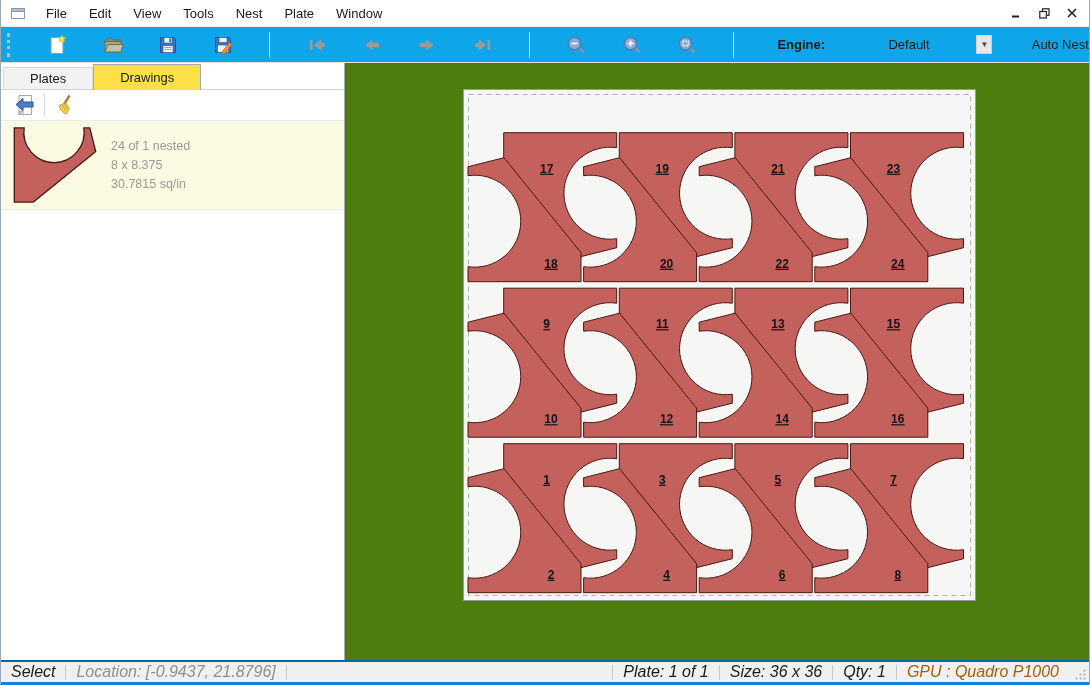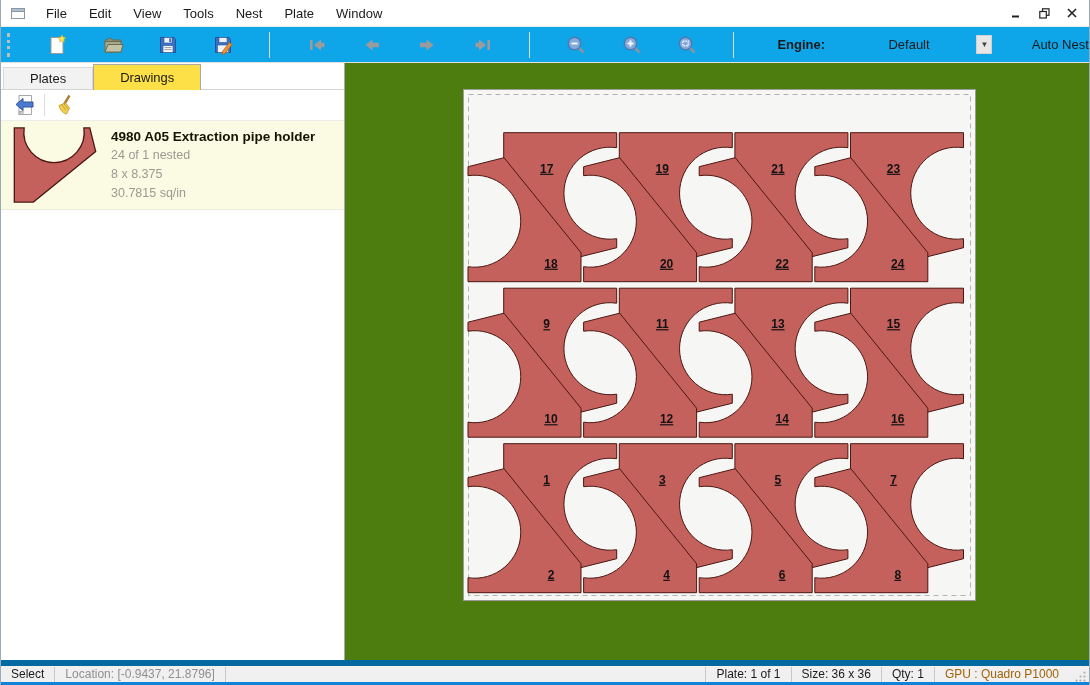--- a/index.html
+++ b/index.html
@@ -59,22 +59,22 @@
 
   
   .canvas { flex:1; position:relative; overflow:hidden; }
   .plate { position:absolute; left:118px; top:26px; width:513px; height:512px;
            border:1px solid #9c9c9c; }
   .plate svg { display:block; }
   .part-num { font:bold 12px "Liberation Sans", sans-serif; fill:#121212;
               text-decoration:underline; text-anchor:middle; }
 
   
-  .statusbar { height:22px; flex:0 0 22px; background:#f0f0f0; border-top:6px solid #0369a1;
-               display:flex; align-items:center; font-size:12px; }
+  .statusbar { height:22px; flex:0 0 22px; background:#f0f0f0; border-top:2px solid #0369a1;
+               display:flex; align-items:center; font-size:16px;font-style:italic; }
   .st-item { padding:0 10px; white-space:nowrap; }
   .st-sep { width:1px; height:15px; background:#c9c9c9; }
   .st-loc { color:#8f8f8f; }
   .statusbar .spacer { flex:1; }
   .grip-dots { width:14px; height:14px; margin:4px 2px 0 4px; }
   .bottom-edge { height:3px; flex:0 0 3px; }
 </style>
 </head>
 <body>
 
@@ -232,21 +232,20 @@
             <path d="M11.8,10.6 l4.2,5.2" stroke="#bf9526" stroke-width="0.8"></path>
           </svg>
         </div>
       </div>
 
       <div class="drawing-item">
         <svg class="thumb" viewBox="-2 -2 128 117">
           <path d="M115,0 L124,36 L29,113 L0,113 L0,0 L15,0 A46 46 0 1 0 106,0 Z" fill="#c5615c" stroke="#4a1712" stroke-width="2"></path>
         </svg>
         <div class="drawing-text">
-          <span class="drawing-title">4980 A05 Extraction pipe holder</span>
           <span class="drawing-sub">24 of 1 nested</span>
           <span class="drawing-sub">8 x 8.375</span>
           <span class="drawing-sub">30.7815 sq/in</span>
         </div>
       </div>
     </div>
 
     <div class="canvas" style="background: #4d7c0f;">
       <div class="plate">
         <svg id="plate-svg" width="511" height="510" viewBox="0 0 511 510">

